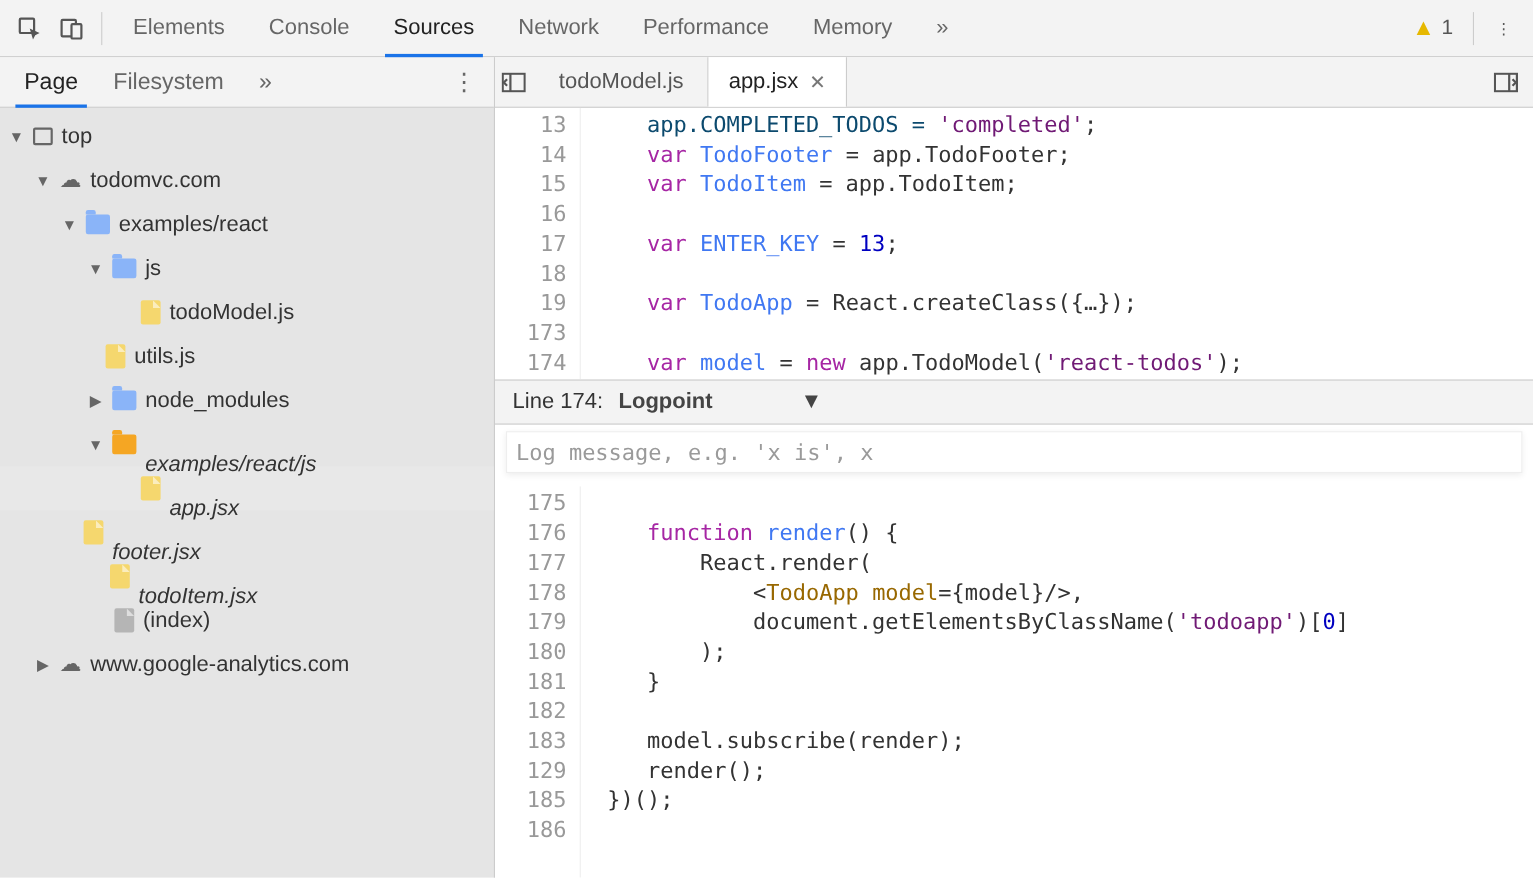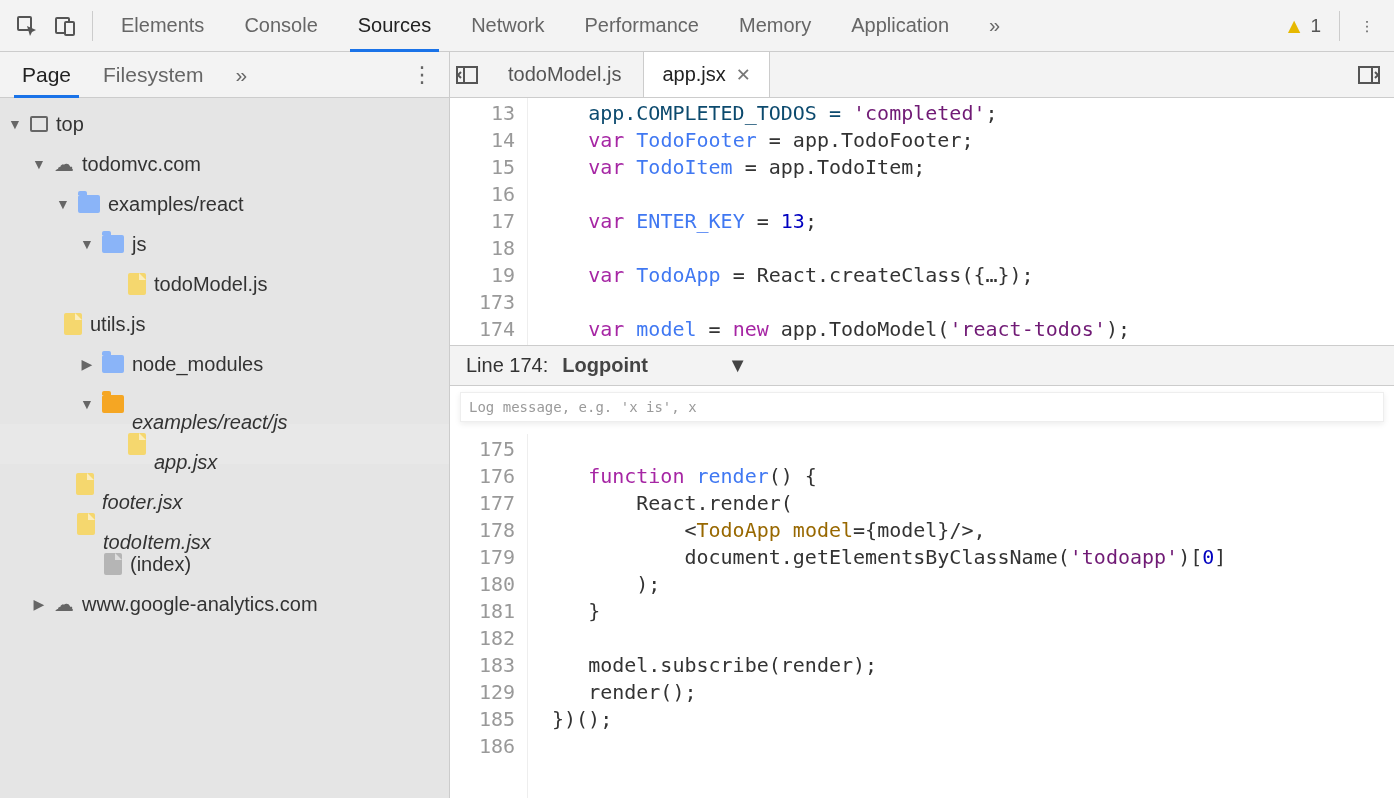--- a/index.html
+++ b/index.html
@@ -130,21 +130,21 @@
 }
 .logpoint-header .sel {
   display: flex; align-items: center; gap: 80px;
   color: #444; cursor: pointer; font-weight: bold;
 }
 .logpoint-input-wrap {
   padding: 6px 10px 12px 10px;
 }
 .logpoint-input {
   width: 100%; font-family: Menlo, Consolas, monospace;
-  font-size: 14px; padding: 6px 8px;
+  font-size: 20px; padding: 6px 8px;
   border: 1px solid #eee; background: #fff; color: #333;
   box-shadow: 0 2px 6px rgba(0,0,0,.08);
 }
 .logpoint-input::placeholder { color: #9a9a9a; }
 
 svg { display: block; }
 </style>
 </head>
 <body>
 
@@ -162,21 +162,20 @@
     </svg>
   </div>
   <div class="vdiv"></div>
   <div class="tabs">
     <div class="tab">Elements</div>
     <div class="tab">Console</div>
     <div class="tab active">Sources</div>
     <div class="tab">Network</div>
     <div class="tab">Performance</div>
     <div class="tab">Memory</div>
-    <div class="tab">Application</div>
     <div class="tab">»</div>
   </div>
   <div class="warn">
     <span class="warn-triangle">▲</span>
     <span>1</span>
   </div>
   <div class="vdiv"></div>
   <div class="icon-btn">⋮</div>
 </div>
 
@@ -209,21 +208,21 @@
       </div>
       <div class="tree-row" style="padding-left:80px">
         <span class="disc">▼</span>
         <span class="folder-icon"></span>
         <span>js</span>
       </div>
       <div class="tree-row" style="padding-left:128px">
         <span class="file-icon"></span>
         <span>todoModel.js</span>
       </div>
-      <div class="tree-row" style="padding-left:64px">
+      <div class="tree-row" style="padding-left:96px">
         <span class="file-icon"></span>
         <span>utils.js</span>
       </div>
       <div class="tree-row" style="padding-left:80px">
         <span class="disc">▶</span>
         <span class="folder-icon"></span>
         <span>node_modules</span>
       </div>
       <div class="tree-row" style="padding-left:80px">
         <span class="disc">▼</span>
@@ -231,21 +230,21 @@
         <span class="italic">examples/react/js</span>
       </div>
       <div class="tree-row selected" style="padding-left:128px">
         <span class="file-icon"></span>
         <span class="italic">app.jsx</span>
       </div>
       <div class="tree-row" style="padding-left:76px">
         <span class="file-icon"></span>
         <span class="italic">footer.jsx</span>
       </div>
-      <div class="tree-row" style="padding-left:77px">
+      <div class="tree-row" style="padding-left:100px">
         <span class="file-icon"></span>
         <span class="italic">todoItem.jsx</span>
       </div>
       <div class="tree-row" style="padding-left:104px">
         <span class="file-icon gray"></span>
         <span>(index)</span>
       </div>
       <div class="tree-row" style="padding-left:32px">
         <span class="disc">▶</span>
         <span class="cloud-icon">☁</span>

